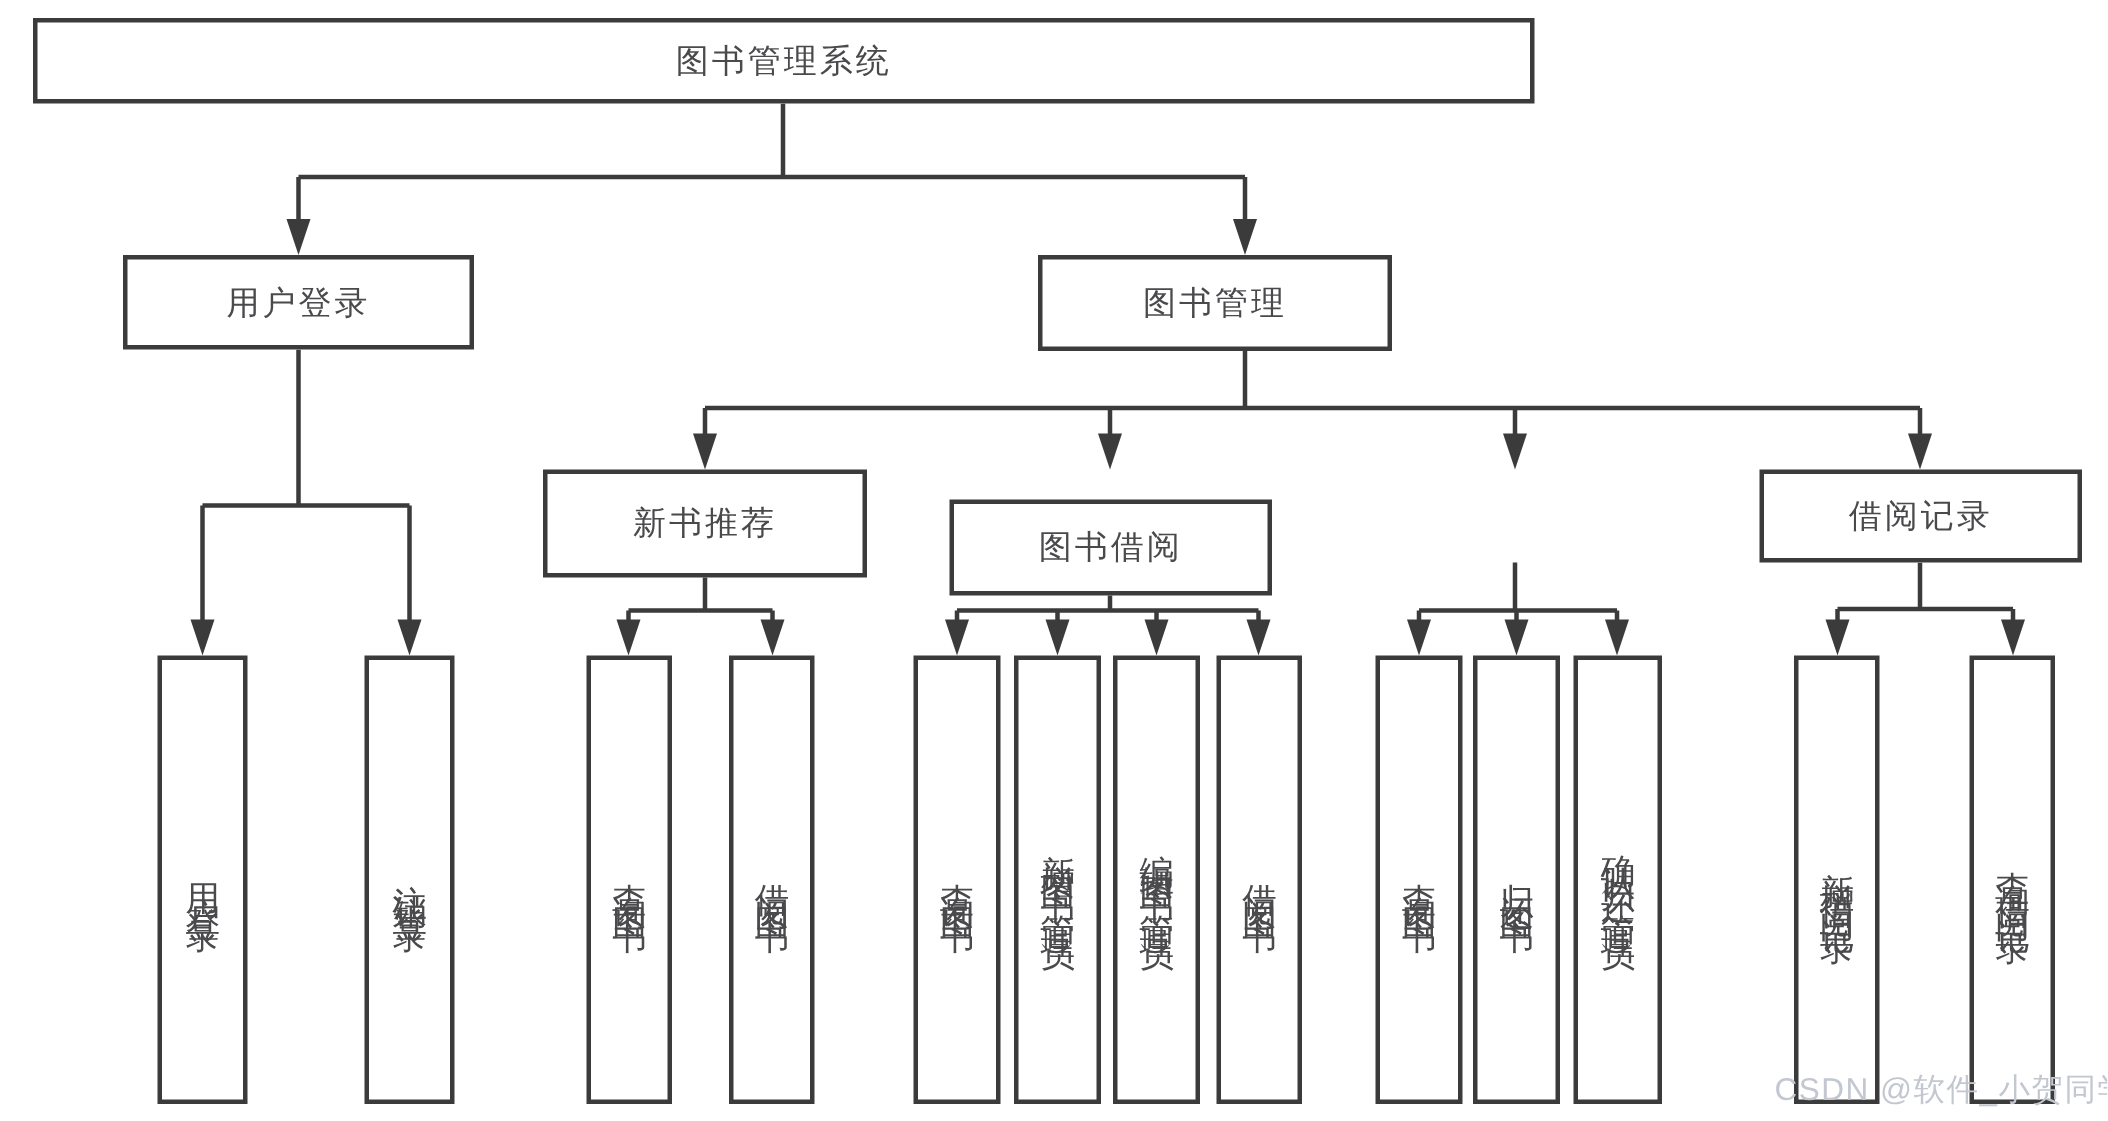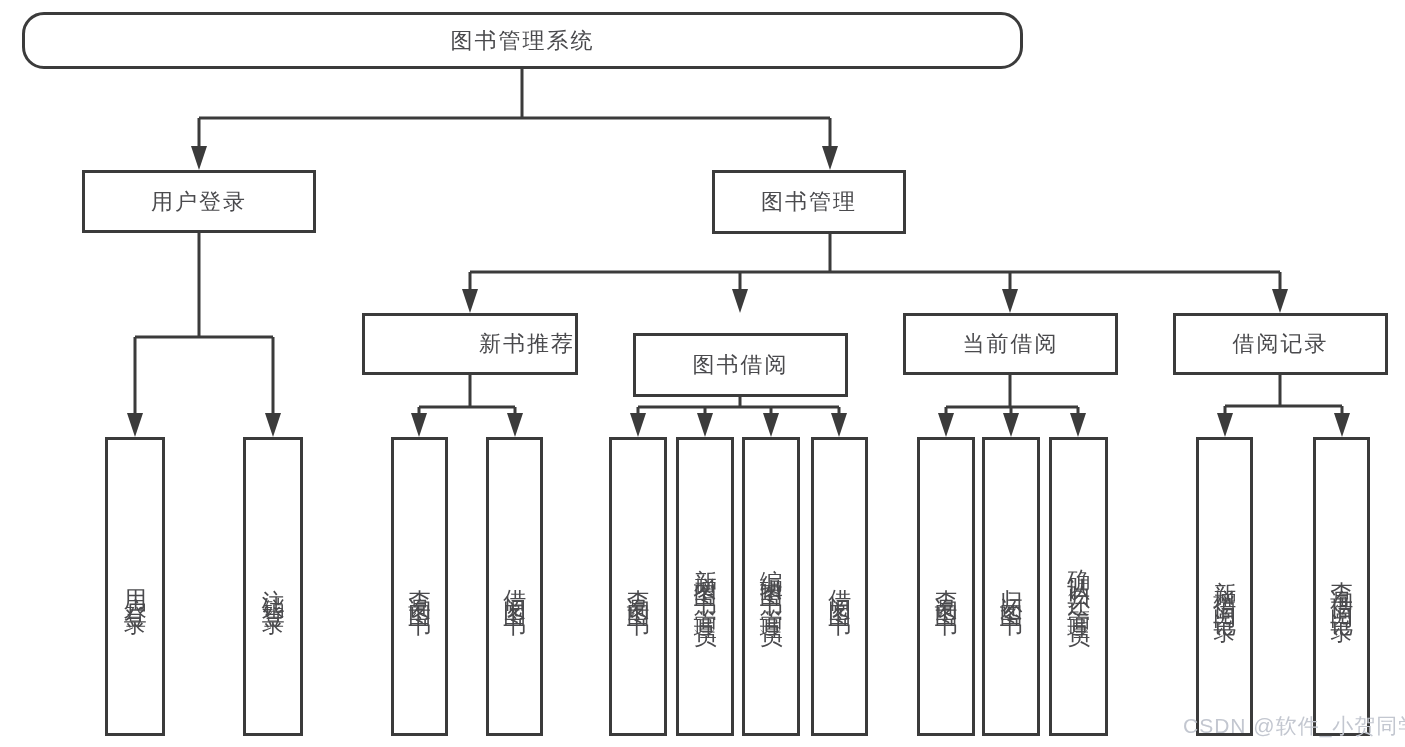--- a/index.html
+++ b/index.html
@@ -42,26 +42,26 @@
   }
   .node.leaf .vtext {
     writing-mode: vertical-rl;
     text-orientation: mixed;
     font-size: 23px;
     letter-spacing: 8px;
     line-height: 1.1;
     color: #4a4a4d;
   }
   
-  #n-root  { left: 22px;  top: 12px;  width: 1001px; height: 57px; border-radius: 22px; }
+  #n-root  { left: 22px;  top: 12px;  width: 1001px; height: 57px; }
   
   #n-l2-0  { left: 82px;  top: 170px; width: 234px; height: 63px; }
-  #n-l2-1  { left: 712px; top: 170px; width: 194px; height: 64px; }
+  #n-l2-1  { left: 692px; top: 170px; width: 236px; height: 64px; }
   
-  #n-l3-0  { left: 362px;  top: 313px; width: 216px; height: 62px; justify-content: flex-end; }
+  #n-l3-0  { left: 362px;  top: 313px; width: 216px; height: 72px; }
   #n-l3-1  { left: 633px;  top: 313px; width: 215px; height: 64px; margin-top: 20px; }
   #n-l3-2  { left: 903px;  top: 313px; width: 215px; height: 62px; }
   #n-l3-3  { left: 1173px; top: 313px; width: 215px; height: 62px; }
   
   #n-leaf-0  { left: 105px;  width: 60px; }
   #n-leaf-1  { left: 243px;  width: 60px; }
   #n-leaf-2  { left: 391px;  width: 57px; }
   #n-leaf-3  { left: 486px;  width: 57px; }
   #n-leaf-4  { left: 609px;  width: 58px; }
   #n-leaf-5  { left: 676px;  width: 58px; }
@@ -141,23 +141,20 @@
   <div id="n-l2-1" class="node h">
     <span>图书管理</span>
   </div>
 
   <div id="n-l3-0" class="node h">
     <span>新书推荐</span>
   </div>
   <div id="n-l3-1" class="node h">
     <span>图书借阅</span>
   </div>
-  <div id="n-l3-2" class="node h">
-    <span>当前借阅</span>
-  </div>
   <div id="n-l3-3" class="node h">
     <span>借阅记录</span>
   </div>
 
   <div id="n-leaf-0" class="node leaf">
     <span class="vtext">用户登录</span>
   </div>
   <div id="n-leaf-1" class="node leaf">
     <span class="vtext">注销登录</span>
   </div>

